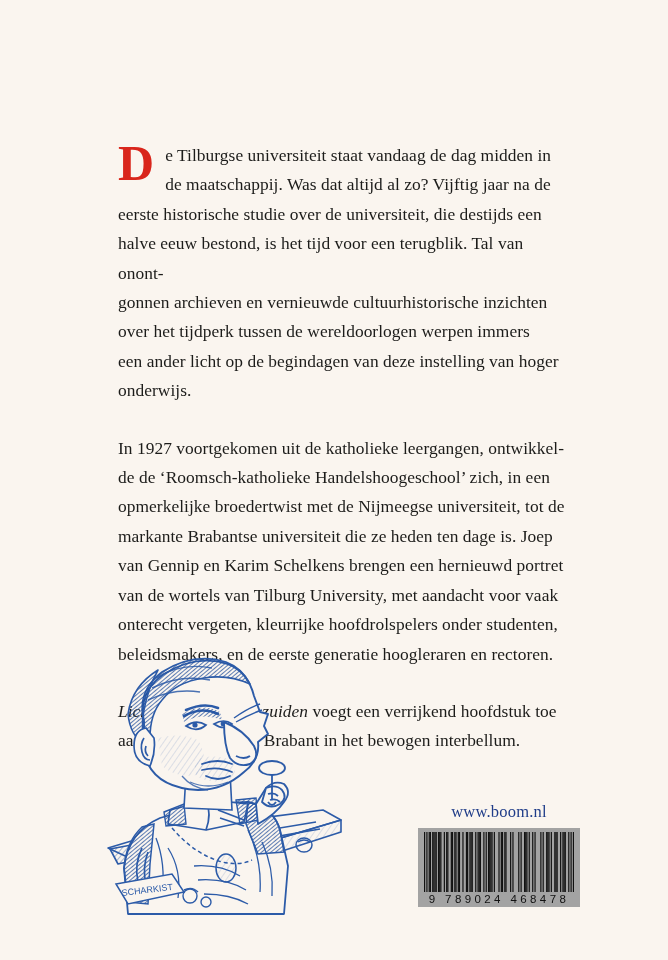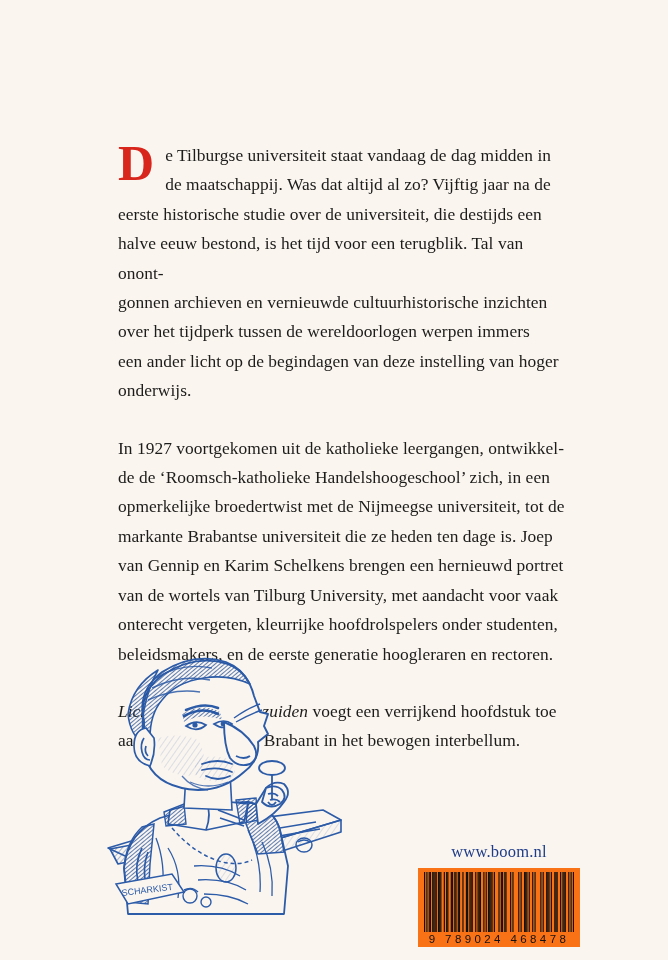--- a/index.html
+++ b/index.html
@@ -77,34 +77,34 @@
   .illustration svg {
     display: block;
     width: 100%;
     height: 100%;
   }
 
   
   .publisher-block {
     position: absolute;
     left: 418px;
-    top: 842px;
+    top: 802px;
     width: 162px;
   }
   .publisher-url {
     font-family: "Liberation Serif", "DejaVu Serif", serif;
     font-size: 16.5px;
     color: #1F3C88;
     text-align: center;
     letter-spacing: 0.2px;
     line-height: 20px;
     margin-bottom: 6px;
   }
   .barcode-box {
-    background: #f97316;
+    background: #a3a3a3;
     padding: 4px 6px 2px 6px;
   }
   .barcode-bars {
     height: 60px;
     width: 150px;
     margin: 0 auto;
     display: block;
   }
   .barcode-digits {
     font-family: "Liberation Sans", "DejaVu Sans", sans-serif;

